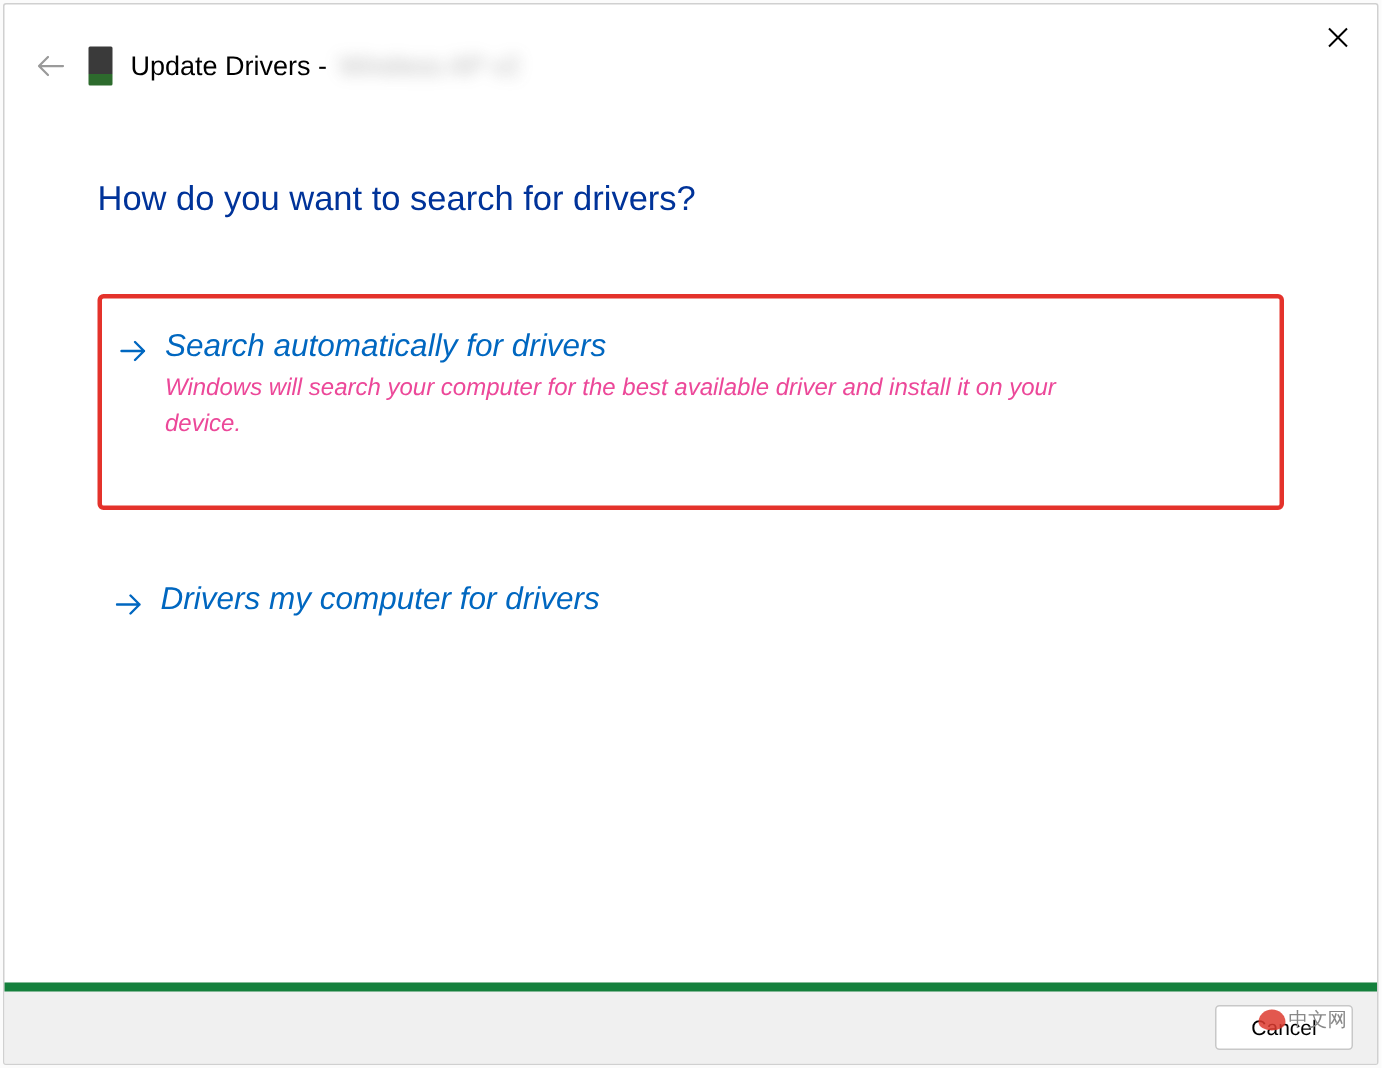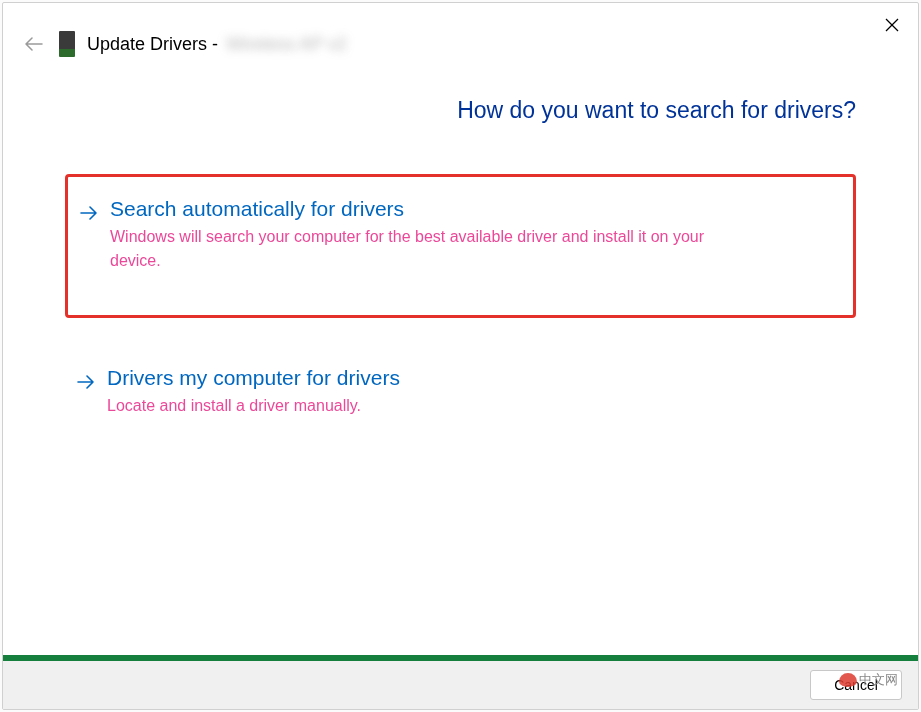--- a/index.html
+++ b/index.html
@@ -17,20 +17,21 @@
     .dialog {
       width: 917px;
       height: 708px;
       margin: 2px;
       background: #ffffff;
       border: 1px solid #d0d0d0;
       border-radius: 2px;
       position: relative;
       display: flex;
       flex-direction: column;
+      gap: 22px;
     }
     .close-btn {
       position: absolute;
       top: 10px;
       right: 14px;
       width: 24px;
       height: 24px;
       cursor: pointer;
       display: flex;
       align-items: center;
@@ -83,26 +84,26 @@
     }
     .content {
       flex: 1;
       padding: 38px 62px 0 62px;
     }
     .heading {
       font-size: 23px;
       color: #003399;
       font-weight: 400;
       margin-bottom: 50px;
-      text-align: right;
     }
     .option-box {
       margin-bottom: 30px;
       padding: 14px 18px 22px 12px;
       cursor: pointer;
+      font-style: italic;
     }
     .option-box.highlighted {
       border: 3px solid #e4322b;
       border-radius: 4px;
       padding: 20px 18px 42px 12px;
       margin-bottom: 34px;
     }
     .option-inner {
       display: flex;
       align-items: flex-start;
@@ -216,21 +217,20 @@
 
     <div class="option-box">
       <div class="option-inner">
         <div class="option-arrow">
           <svg width="18" height="14" viewBox="0 0 18 14">
             <path d="M1 7 L16 7 M10 1 L16 7 L10 13" stroke="#0067c0" stroke-width="1.6" fill="none" stroke-linecap="round" stroke-linejoin="round"></path>
           </svg>
         </div>
         <div class="option-text">
           <div class="option-title">Drivers my computer for drivers</div>
-          <div class="option-desc">Locate and install a driver manually.</div>
         </div>
       </div>
     </div>
 
   </div>
 
   <div class="footer">
     <button class="cancel-btn">
       <span>Cancel</span>
     </button>

